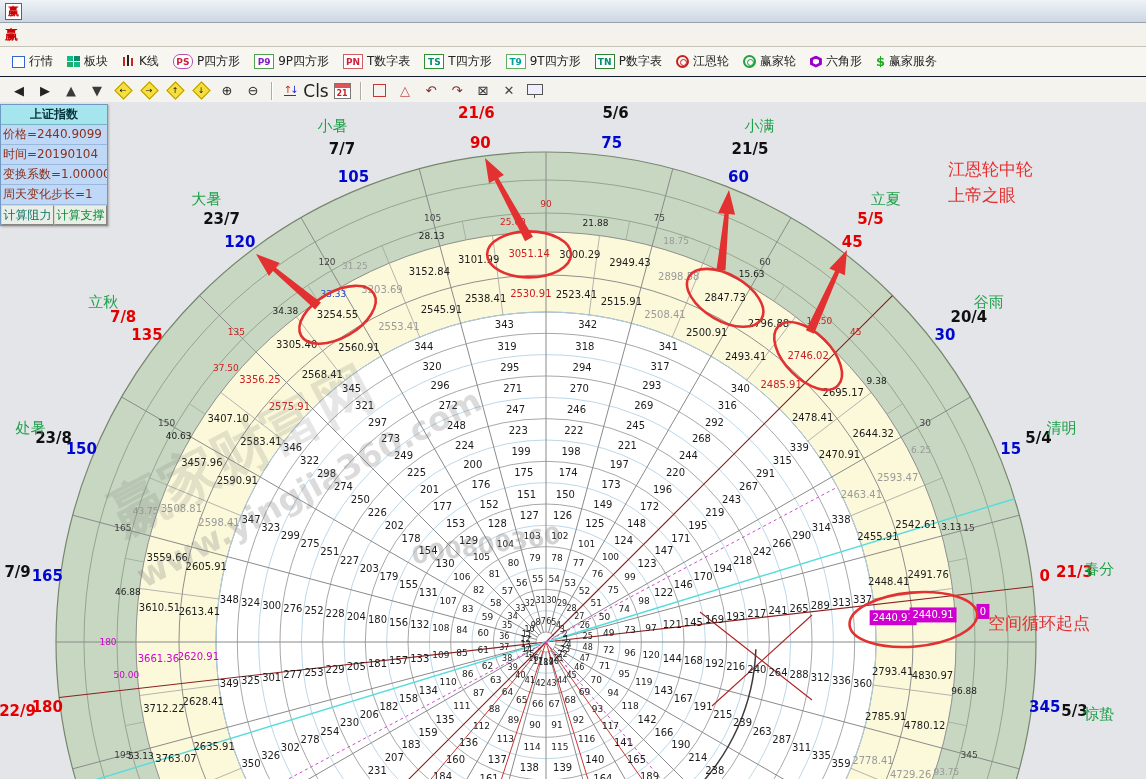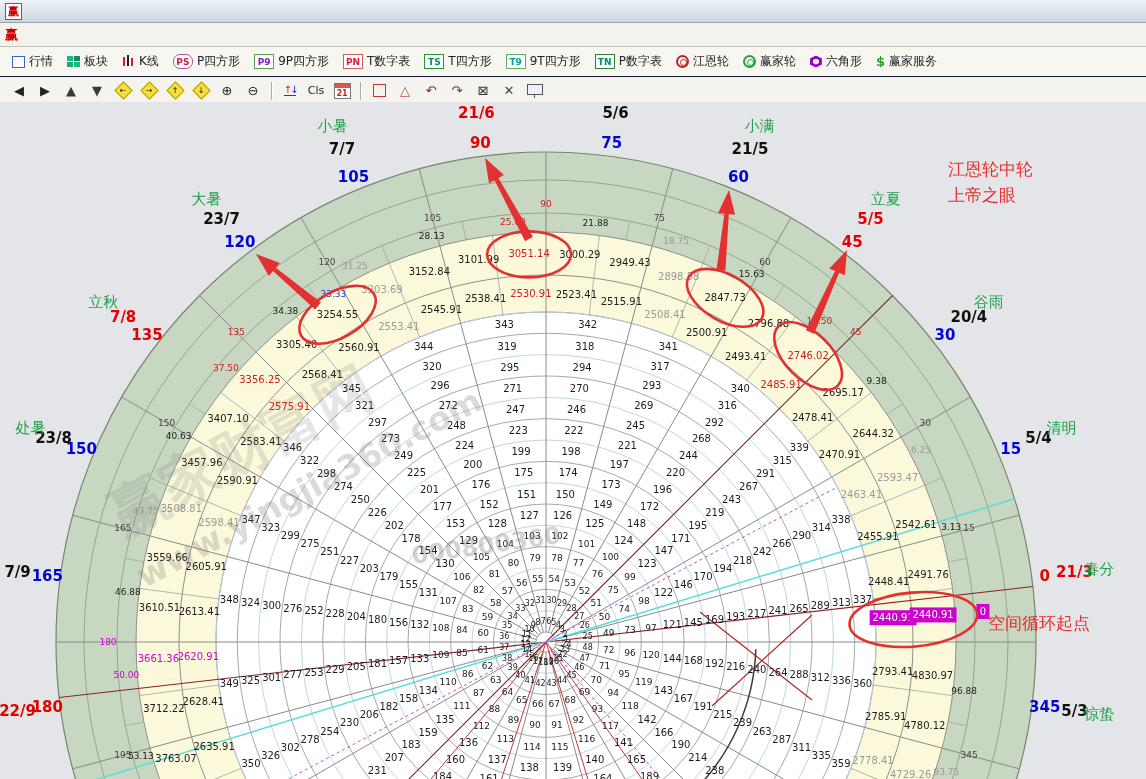--- a/index.html
+++ b/index.html
@@ -48,21 +48,21 @@
            display:inline-flex;align-items:center;justify-content:center;}
   .diamond>span{transform:rotate(-45deg);font-size:8px;color:#111;line-height:1;}
   .i-cal{width:15px;height:14px;border:1px solid #777;background:#fff;font-size:8px;color:#c22;font-weight:bold;
          display:inline-flex;align-items:flex-end;justify-content:center;position:relative;}
   .i-cal::before{content:"";position:absolute;top:0;left:0;right:0;height:4px;background:#d55;}
   .i-sq{width:11px;height:11px;border:1px solid #c33;}
   .i-proj{width:14px;height:9px;border:1px solid #555;background:#eef;position:relative;margin-top:-3px;}
   .i-proj::after{content:"";position:absolute;left:6px;top:9px;width:1px;height:4px;background:#555;}
   .i-updown{font-size:10px;letter-spacing:-2px;border-bottom:1px solid #339;line-height:1;}
   .i-updown .u{color:#c22;} .i-updown .d{color:#22c;}
-  .cls-txt{font-size:11px;color:#222;}
+  .cls-txt{font-size:17px;color:#222;}
   
   .chart{position:absolute;top:102px;left:0;width:1146px;height:677px;background:#e4e5e8;overflow:hidden;}
   svg{position:absolute;left:0;top:0;}
   svg text{font-family:"DejaVu Sans","Liberation Sans",sans-serif;}
   .info-panel{position:absolute;top:2px;left:0;width:106px;border:1px solid #6f98c2;font-size:12px;
               background:#c2d9f6;box-shadow:1px 1px 2px rgba(0,0,0,.25);}
   .ip-title{height:19px;line-height:19px;text-align:center;background:#a5e6ee;color:#07333a;font-weight:bold;
             border-bottom:1px solid #74b6c2;}
   .ip-row{height:19px;line-height:19px;padding-left:2px;color:#8b3018;background:#bfd8f8;
           border-bottom:1px solid #9ab8dc;white-space:nowrap;overflow:hidden;}
@@ -867,13 +867,26 @@
       <ellipse cx="808.1290005548763" cy="253.93639331767184" rx="42" ry="23" fill="none" stroke="#e33030" stroke-width="2.6" transform="rotate(45 808.1290005548763 253.93639331767184)"></ellipse>
       <ellipse cx="913.313605819247" cy="517.5341374511727" rx="64" ry="27" fill="none" stroke="#e33030" stroke-width="2.6" transform="rotate(-5 913.313605819247 517.5341374511727)"></ellipse>
       <polygon points="320.89175517889413,200.55213805593394 275.80234401136727,165.7370728925586 279.850801261819,160.9100661708661 256,152 268.926392808219,173.93532240400455 272.97485005867077,169.10831568231205 315.10824482110587,207.44786194406606" fill="#e33030"></polygon>
       <polygon points="532.9542554651152,134.85200937697442 498.3891415501928,76.03923373158015 503.9250992013542,73.03204685934432 485,56 488.98680077758536,81.14667810188544 494.5227584287468,78.13949122964961 525.0457445348848,139.14799062302558" fill="#e33030"></polygon>
       <polygon points="725.477667355945,168.44776673559448 728.8009925619581,112.09980074688595 735.069726860281,112.72667417671823 729,88 718.1540946267112,111.03511095336125 724.4228289250341,111.66198438319354 716.522332644055,167.55223326440552" fill="#e33030"></polygon>
       <polygon points="814.1017727540283,231.8507999012079 839.1343783177496,170.78095686207476 844.8768601733892,173.37207672376582 847,148 829.3812742137267,166.38016598586933 835.1237560693663,168.97128584756038 805.8982272459717,228.1492000987921" fill="#e33030"></polygon>
       <text x="948" y="68" font-size="17" fill="#e33030" text-anchor="start" dominant-baseline="middle">江恩轮中轮</text>
       <text x="948" y="94" font-size="17" fill="#e33030" text-anchor="start" dominant-baseline="middle">上帝之眼</text>
       <text x="988" y="522" font-size="17" fill="#e33030" text-anchor="start" dominant-baseline="middle">空间循环起点</text>
     </svg>
+  <div class="info-panel">
+    <div class="ip-title">上证指数</div>
+    <div id="ip-rows">
+        <div class="ip-row">价格=2440.9099</div>
+        <div class="ip-row">时间=20190104</div>
+        <div class="ip-row">变换系数=1.00000</div>
+        <div class="ip-row">周天变化步长=1</div>
+      </div>
+    <div class="ip-btns">
+      <button class="ip-btn">计算阻力</button>
+      <button class="ip-btn g">计算支撑</button>
+    </div>
+  </div>
 </div>
 
 </body></html>

